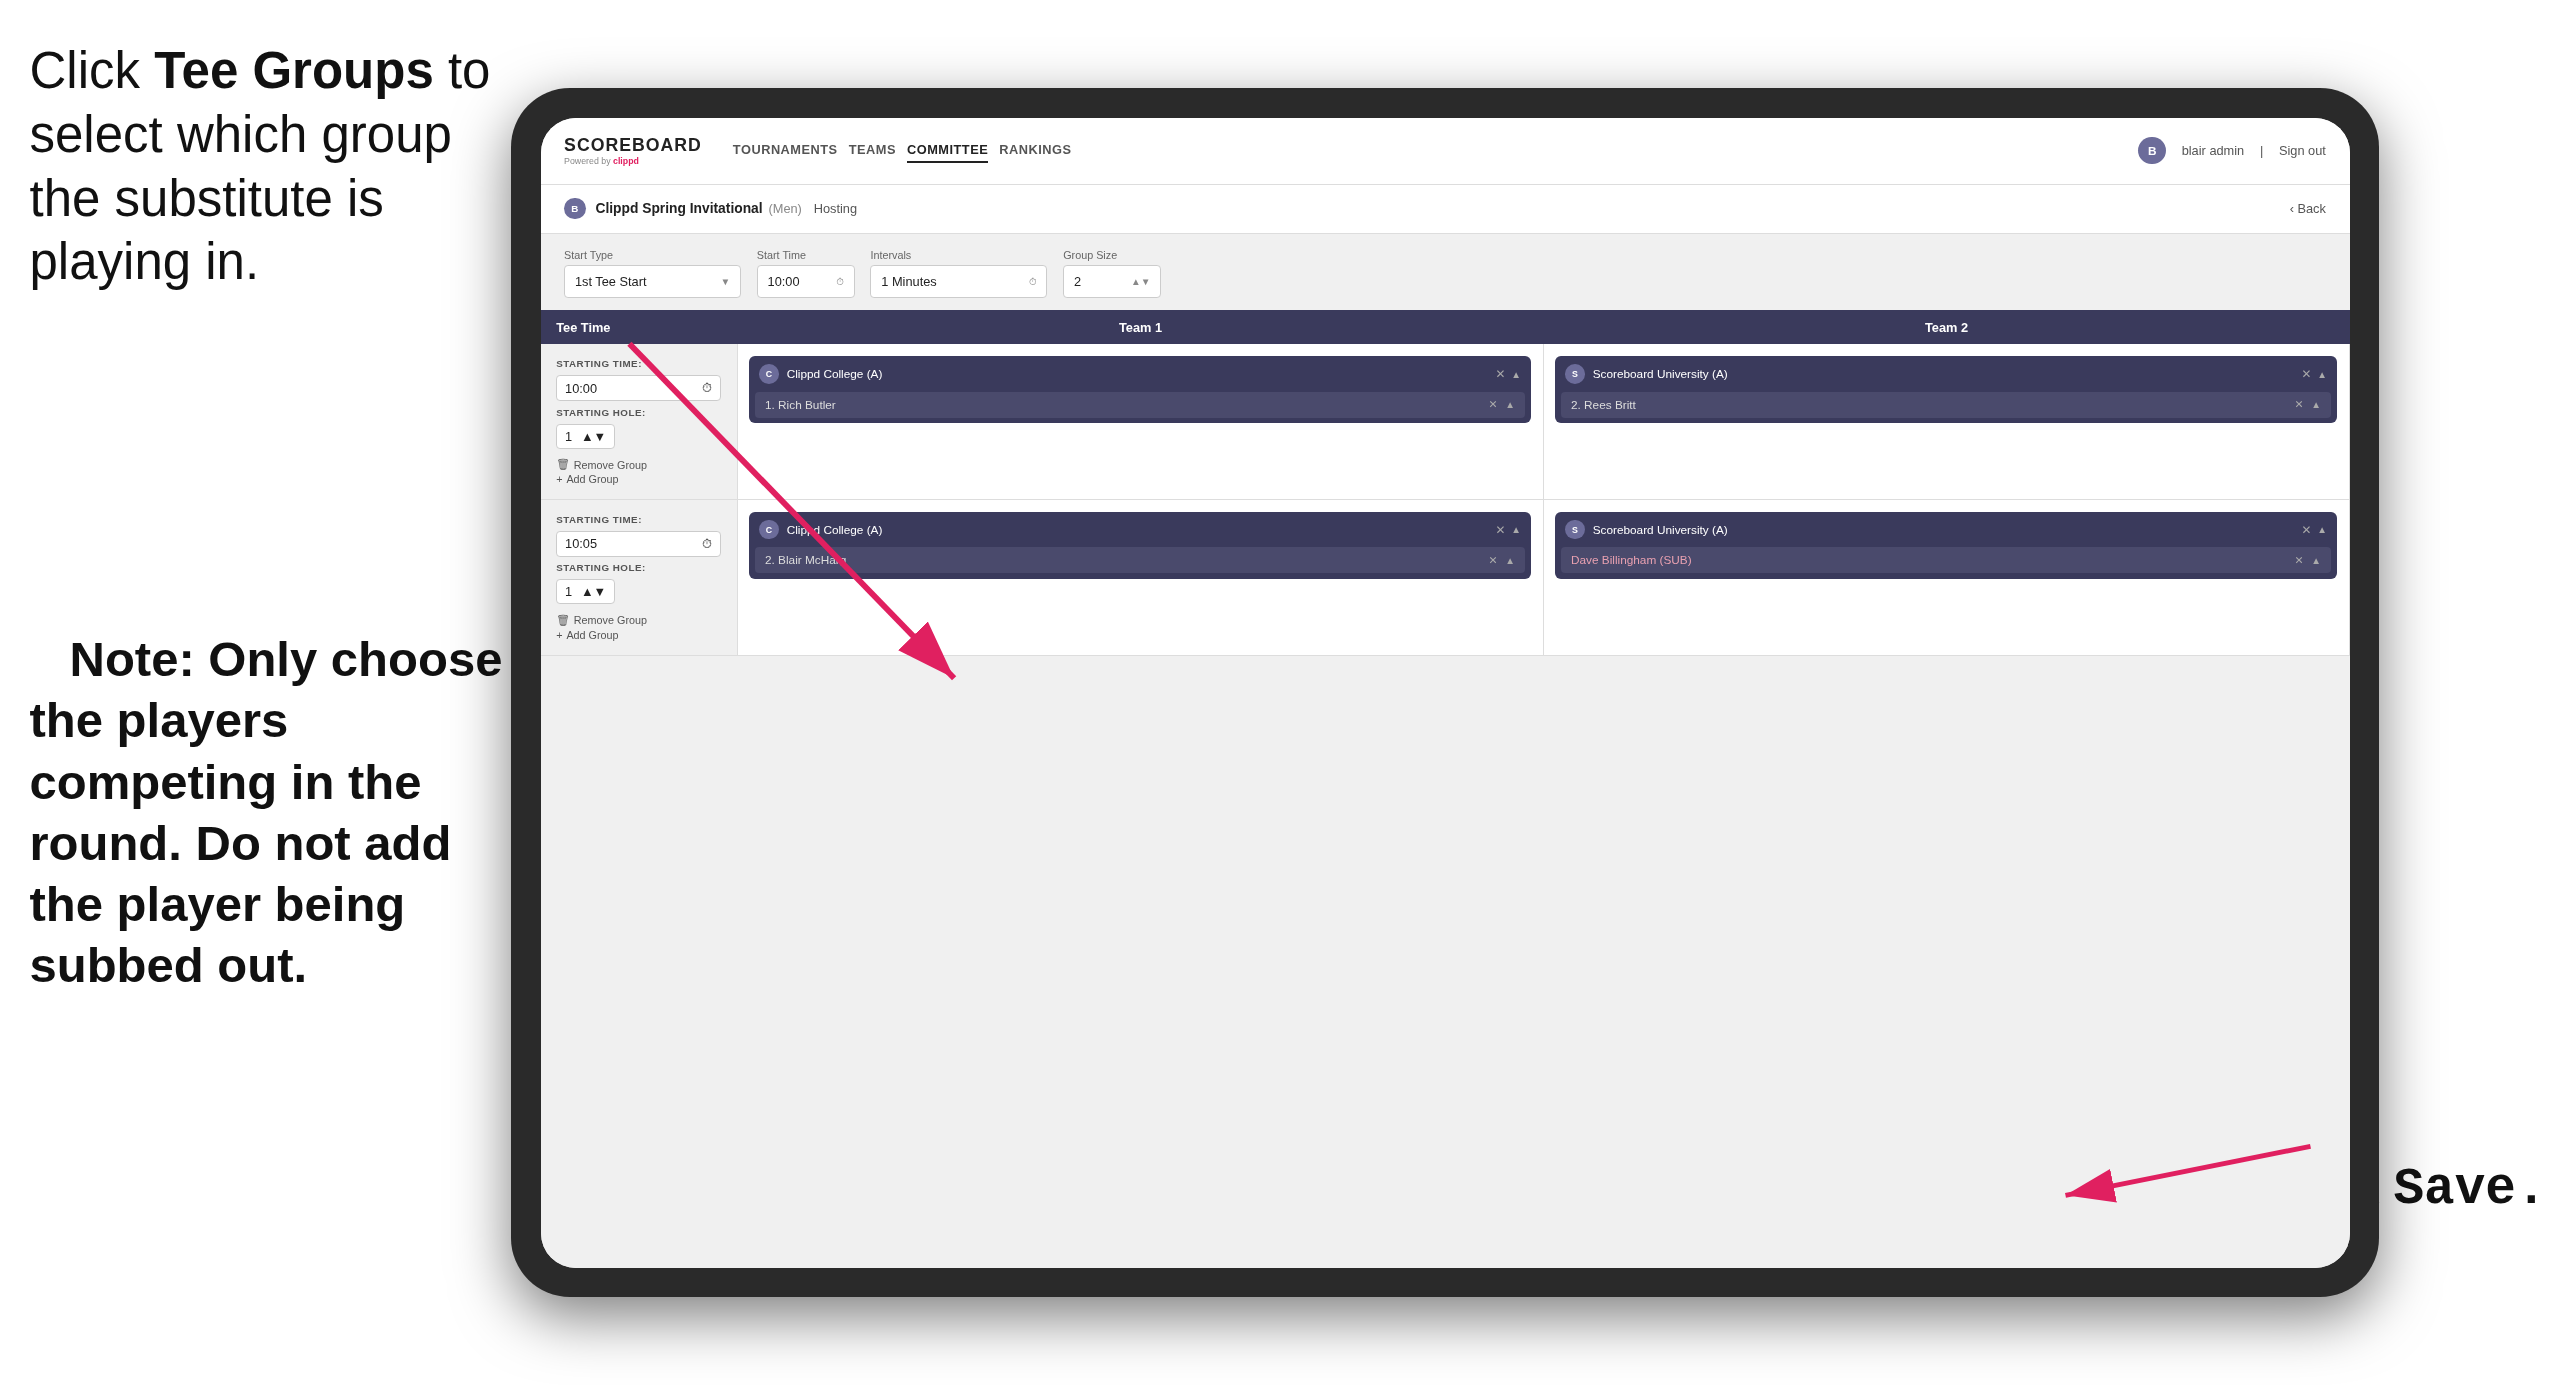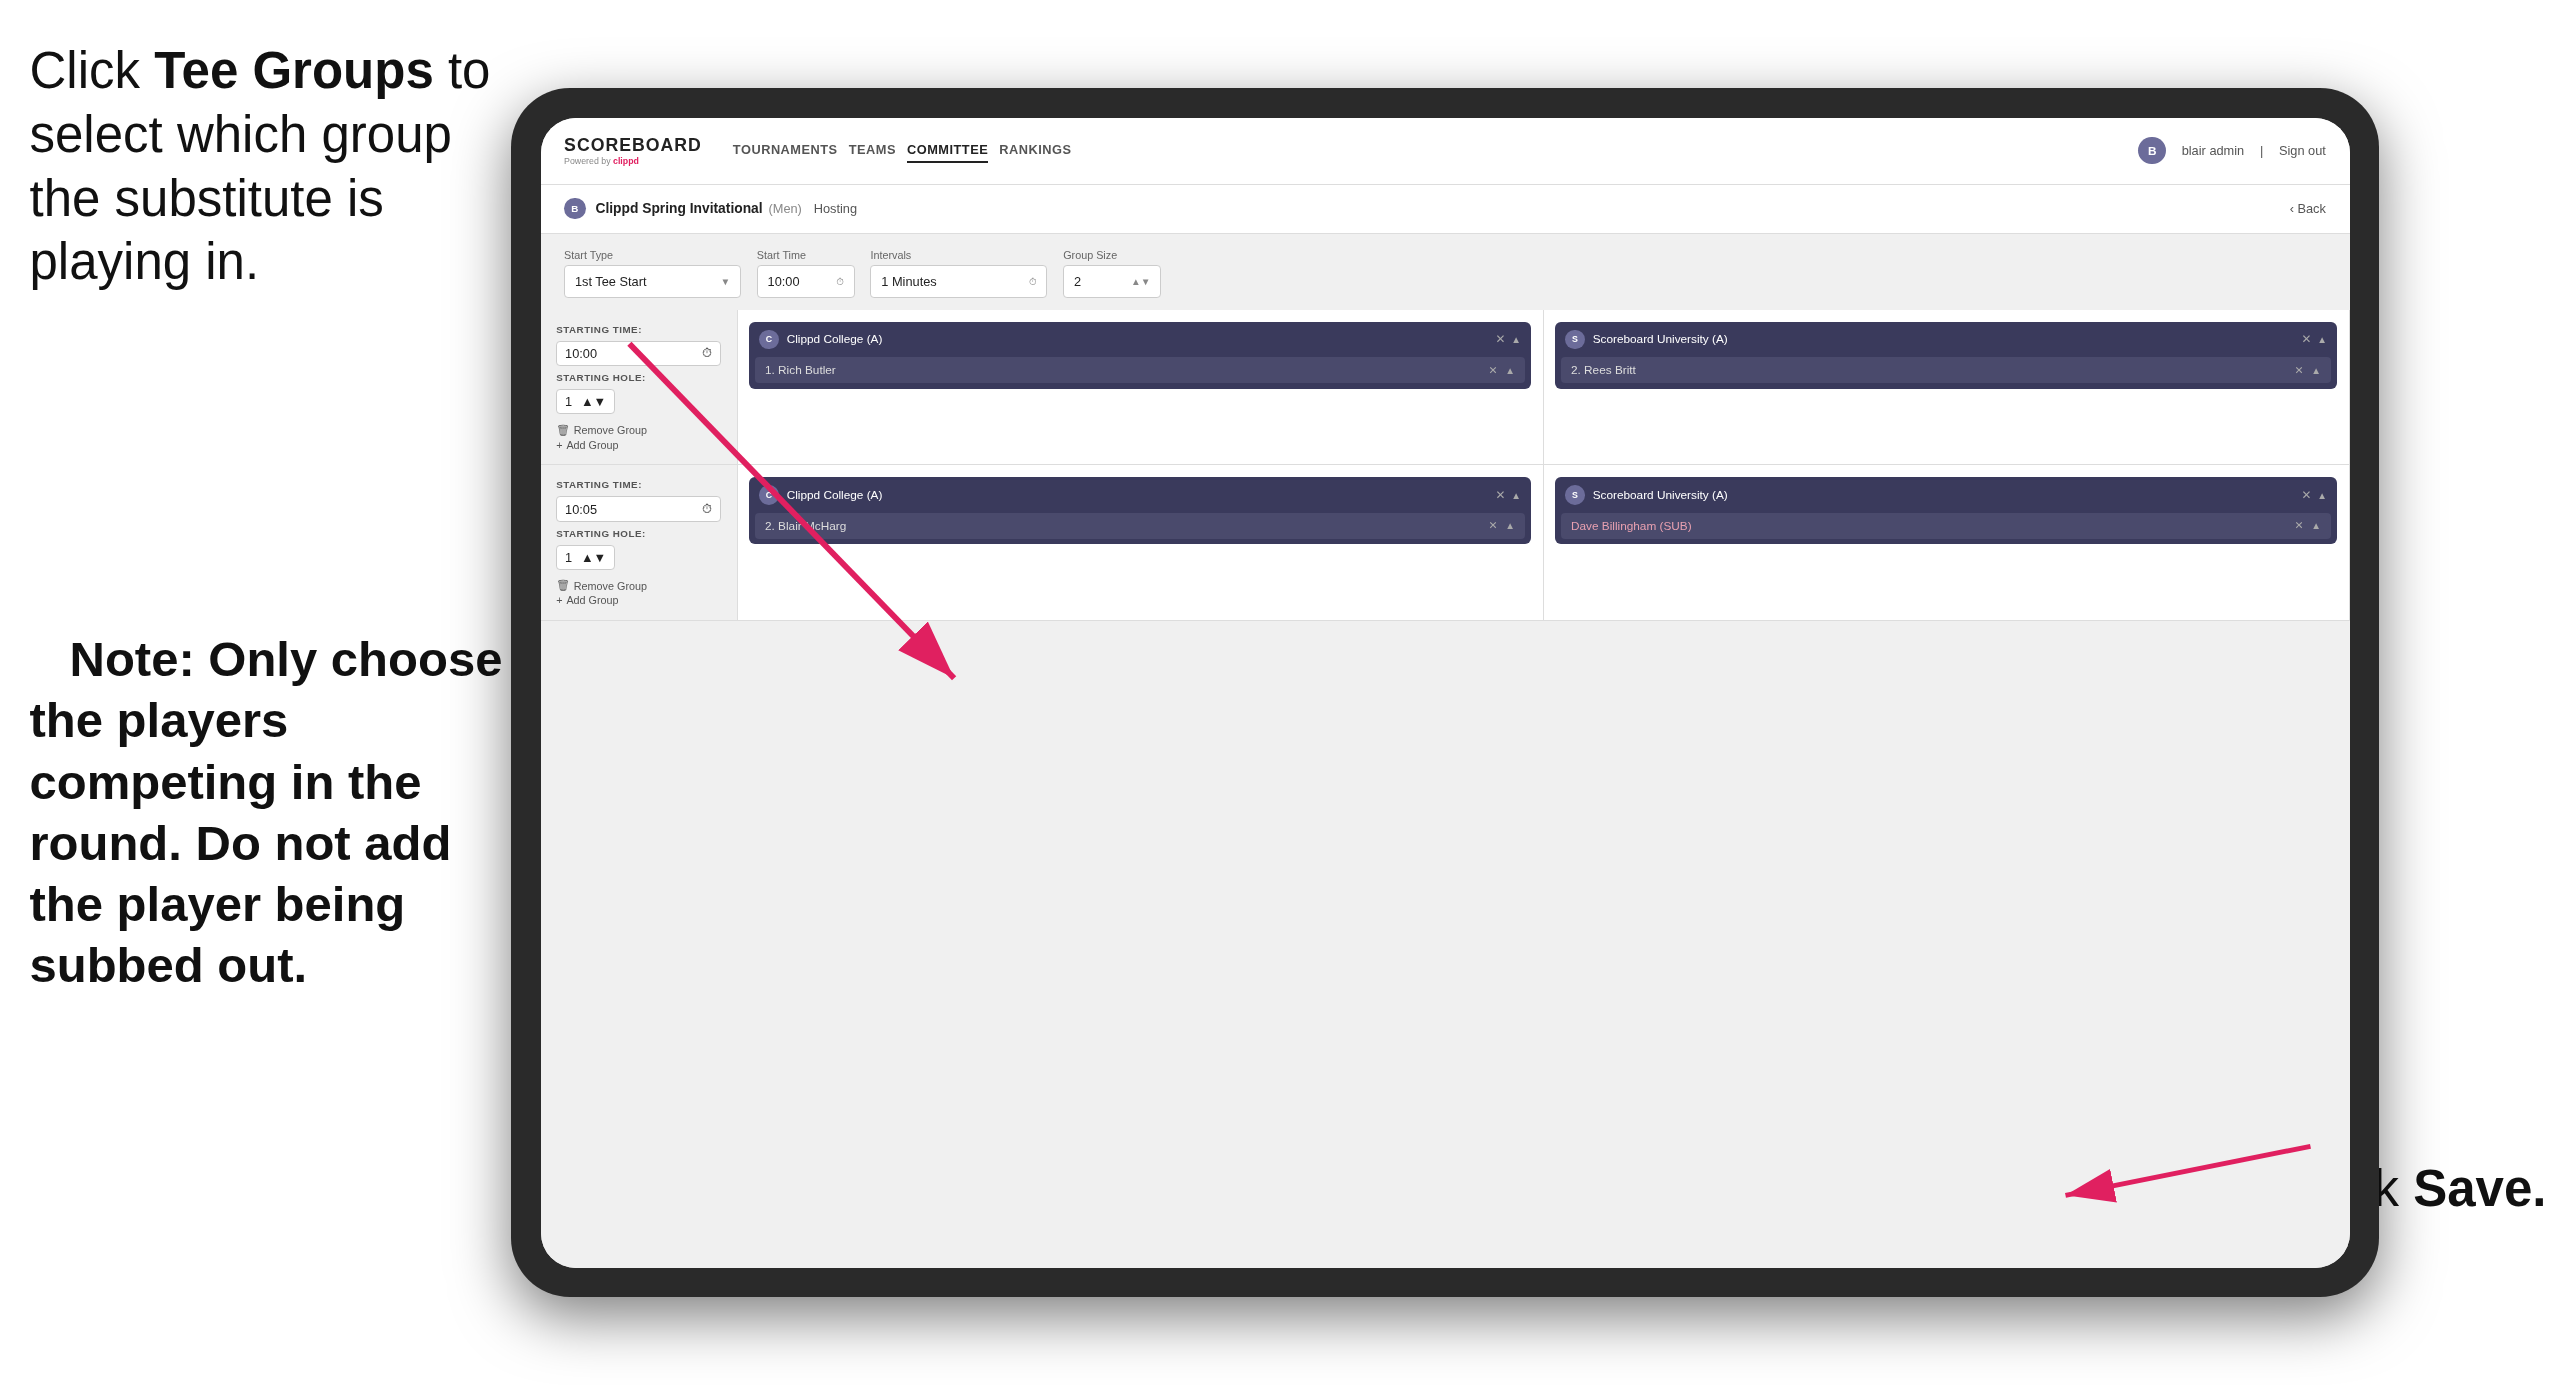--- a/index.html
+++ b/index.html
@@ -39,21 +39,21 @@
 
     
     .click-save {
       position: absolute;
       right: 0;
       bottom: 167px;
       font-size: 51px;
       color: #111;
       padding: 0 29.5px;
     }
-    .click-save .bold { font-weight: 700; }
+    .click-save .bold { font-weight: 700; font-family: Liberation Mono, monospace; }
 
     
     .tablet {
       position: absolute;
       left: 511px;
       top: 88px;
       width: 1868px;
       height: 1209px;
       background: #2a2a2a;
       border-radius: 59px;
@@ -494,20 +494,25 @@
         </div>
         <div class="field-group">
           <span class="field-label">Group Size</span>
           <div class="field-input narrow">
             <span>2</span>
             <span class="chevron-down">▲▼</span>
           </div>
         </div>
       </div>
 
+      <div class="table-header">
+        <div class="th-cell">Tee Time</div>
+        <div class="th-cell">Team 1</div>
+        <div class="th-cell">Team 2</div>
+      </div>
 
       <div class="table-body">
 
         <div class="tee-row">
           <div class="tee-left">
             <span class="tee-label">STARTING TIME:</span>
             <div class="tee-time-input">
               <span>10:00</span>
               <span>⏱</span>
             </div>

